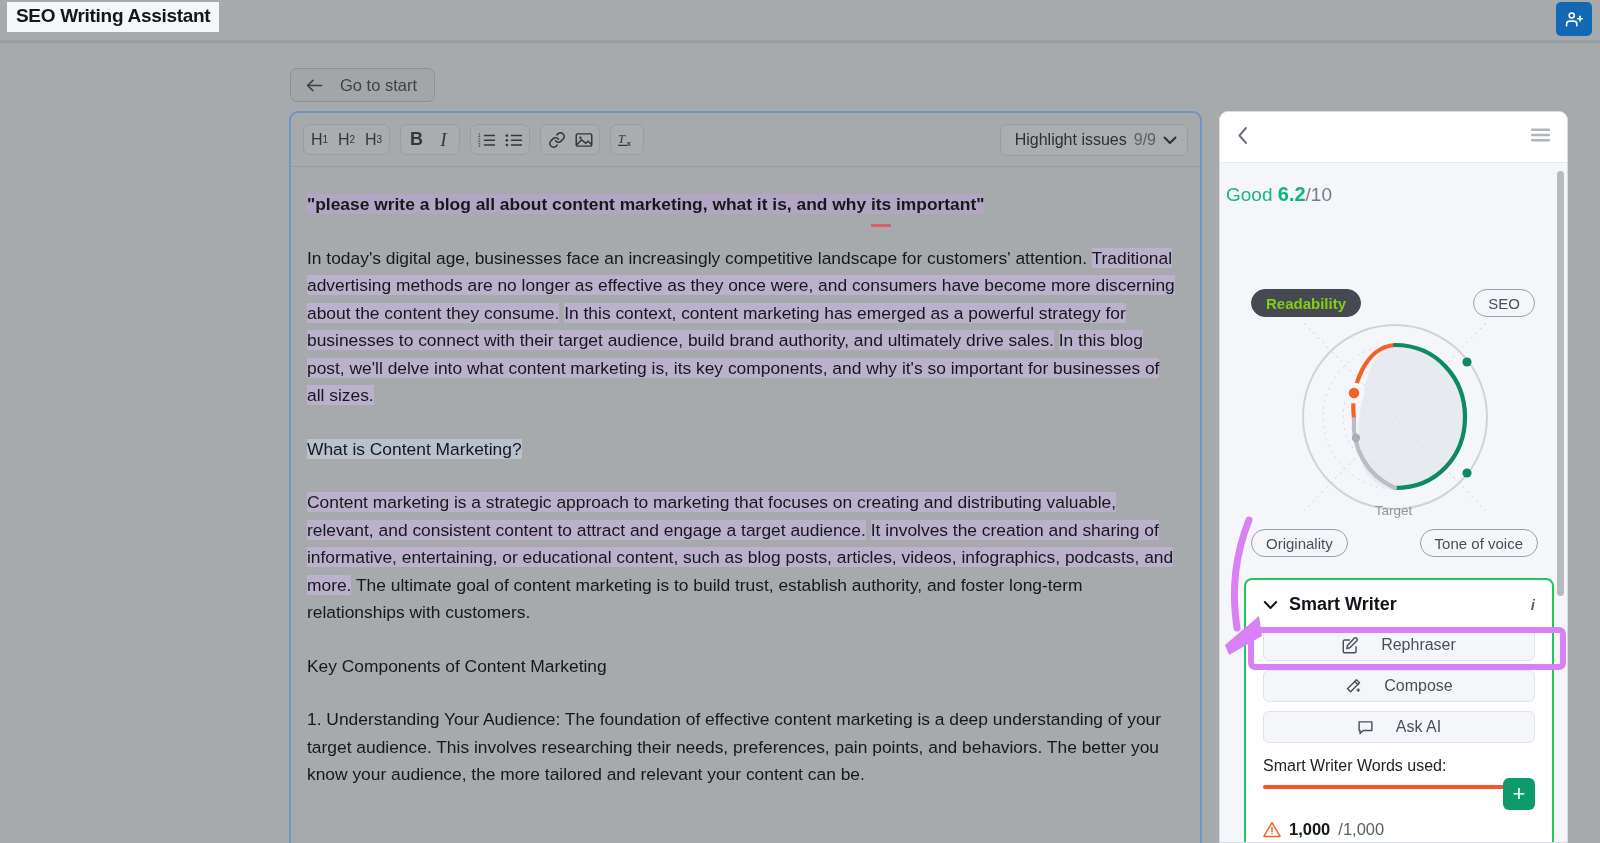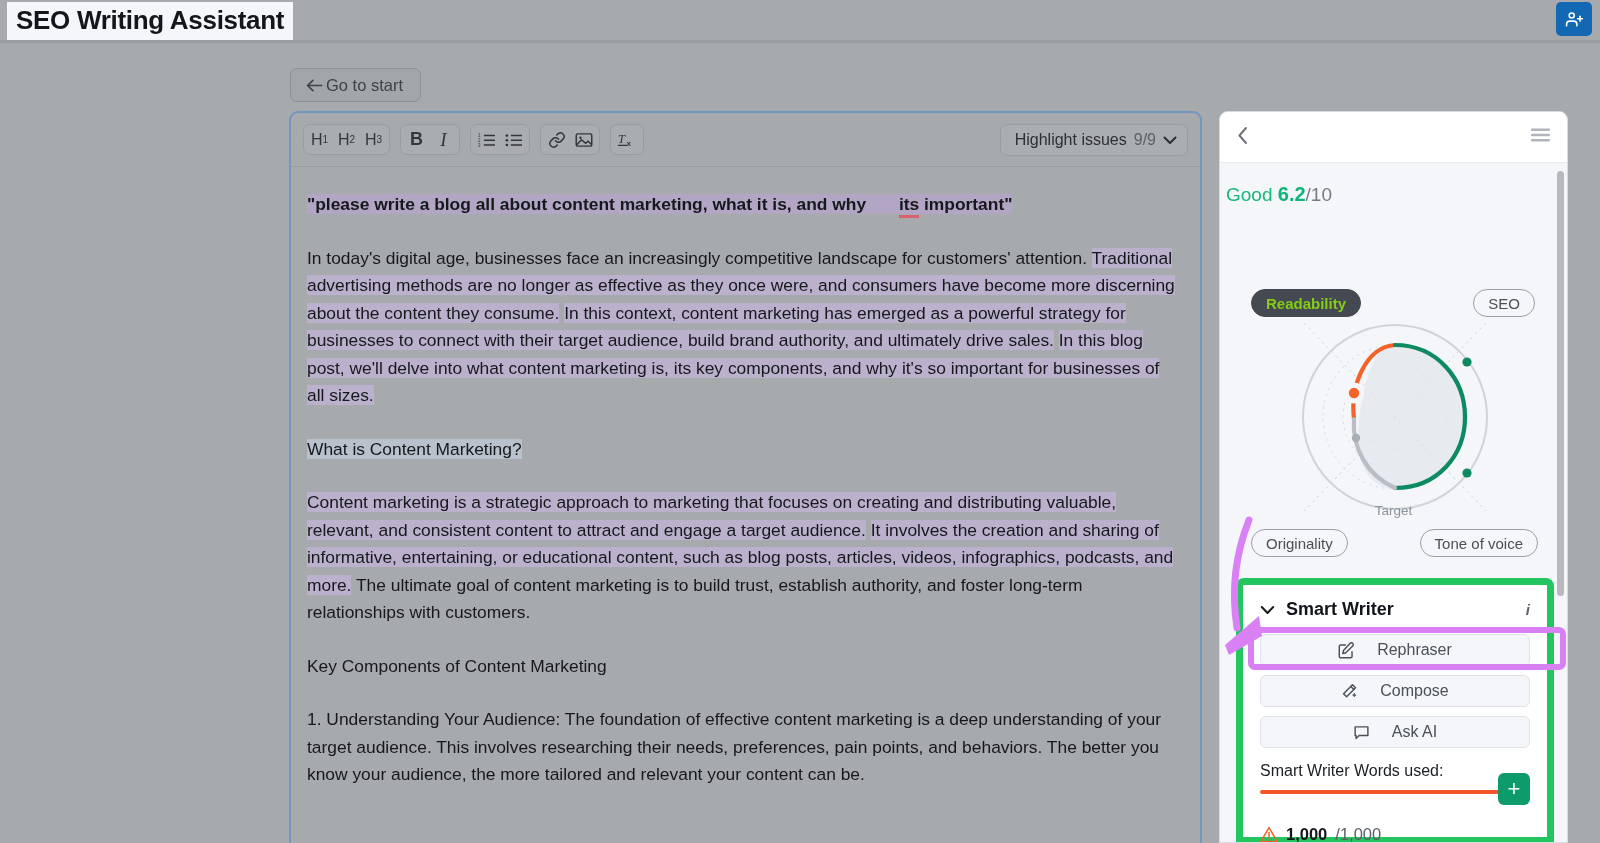--- a/index.html
+++ b/index.html
@@ -15,37 +15,37 @@
     position: absolute; left: 0; top: 0; width: 1600px; height: 40px;
     background: #a7aaad;
   }
   #topbar-rule {
     position: absolute; left: 0; top: 40px; width: 1600px; height: 3px;
     background: #9b9ea1;
   }
   #app-title {
     position: absolute; left: 7px; top: 2px;
     background: #f4f6fa; color: #14161a;
-    font-size: 26px; font-weight: bold; letter-spacing: -0.3px;
+    font-size: 19px; font-weight: bold; letter-spacing: -0.3px;
     padding: 3px 9px 5px 9px; white-space: nowrap;
   }
   #invite-btn {
     position: absolute; right: 8px; top: 2px; width: 36px; height: 34px;
     background: #1268b3; border-radius: 5px;
     display: flex; align-items: center; justify-content: center;
     cursor: pointer;
   }
 
   
   #go-start {
     position: absolute; left: 290px; top: 68px;
     height: 34px; padding: 0 17px 0 14px;
     border: 1px solid #8e9194; border-radius: 7px;
     background: #a3a6a9; color: #3f4245;
-    display: flex; align-items: center; gap: 2px;
+    display: flex; align-items: center; gap: 16px;
     font-size: 16.5px; cursor: pointer;
   }
 
   
   #editor {
     position: absolute; left: 289px; top: 111px;
     width: 913px; height: 740px;
     background: #a7aaad;
     border: 2px solid #6f97bf;
     border-bottom: none;
@@ -83,21 +83,21 @@
   #doc {
     padding: 24px 22px 0 16px;
     font-size: 17.4px; line-height: 27.5px; color: #16181c;
   }
   #doc p { margin: 0 0 26px 0; }
   #doc .ptitle { font-weight: bold; }
   .hl { background: #bcb1cd; }
   .sel { background: #b7c2cd; }
   .sp { background: #b2a6c4; }
   .misspell {
-    border-bottom: 3px solid #d9606e; padding-bottom: 1px; margin-left: 28px;
+    border-bottom: 3px solid #d9606e; padding-bottom: 10px;
   }
   .caret {
     display: inline-block; width: 1.5px; height: 18px;
     background: #111; vertical-align: -3px; margin-right: -1.5px;
   }
 
   
   #panel {
     position: absolute; left: 1219px; top: 111px;
     width: 349px; height: 732px;
@@ -135,22 +135,22 @@
   #pill-tone       { right: 29px; top: 366px; text-align: center; }
 
   #radar { position: absolute; left: 62px; top: 152px; }
   #target-label {
     position: absolute; left: 0; right: 0; top: 340px;
     text-align: center; font-size: 13.5px; color: #8e949c;
   }
 
   
   #sw-card {
-    position: absolute; left: 16px; right: 13px; top: 415px;
-    background: #fff; border: 7px solid #22c55e;
+    position: absolute; left: 24px; right: 13px; top: 415px;
+    background: #fff; border: 2px solid #22c55e;
     border-radius: 8px 8px 0 0;
     height: 266px; padding: 14px 17px 0 17px;
   }
   #sw-head {
     display: flex; align-items: center; gap: 11px;
     font-size: 18px; font-weight: bold; color: #12151a;
     position: relative; margin-bottom: 14px;
   }
   #sw-info { position: absolute; right: 0; top: 2px; color: #5e646d; font-size: 15px; font-style: italic; cursor: pointer; }
   .sw-btn {

